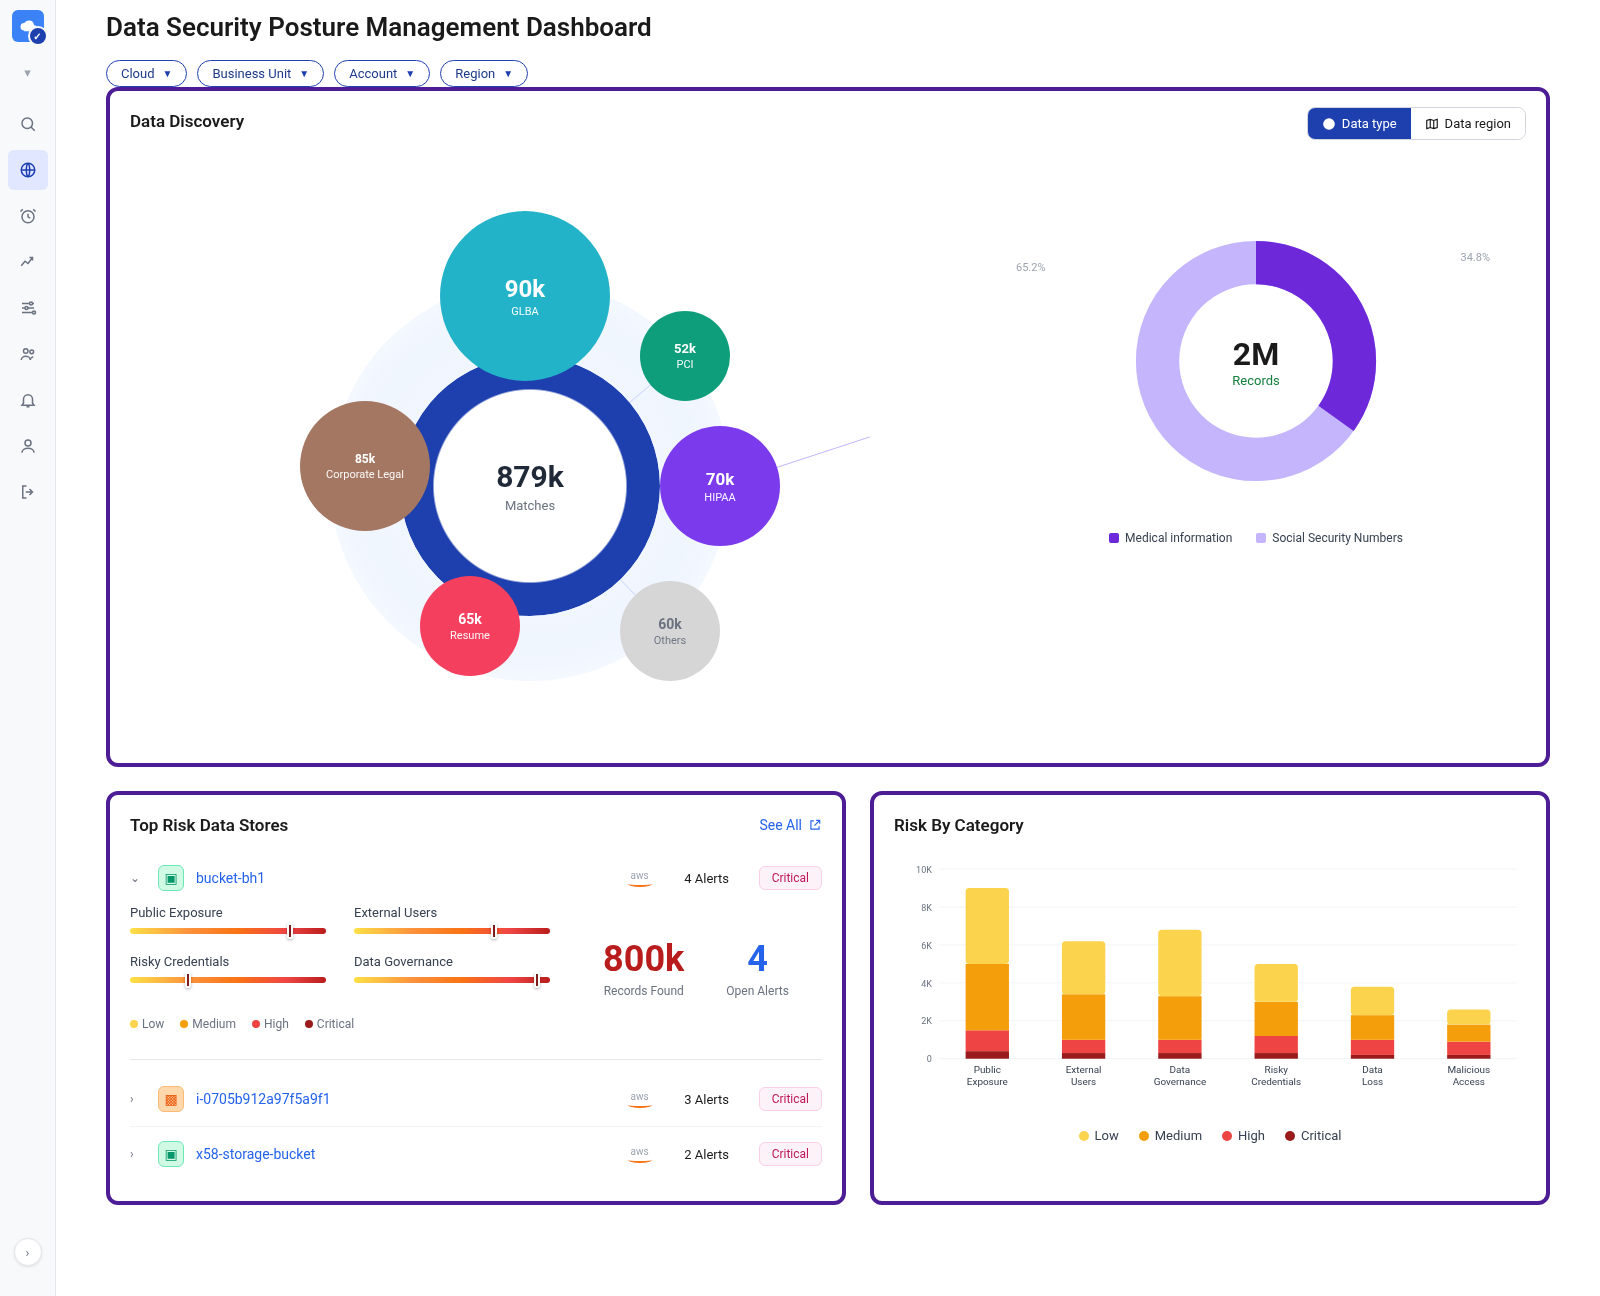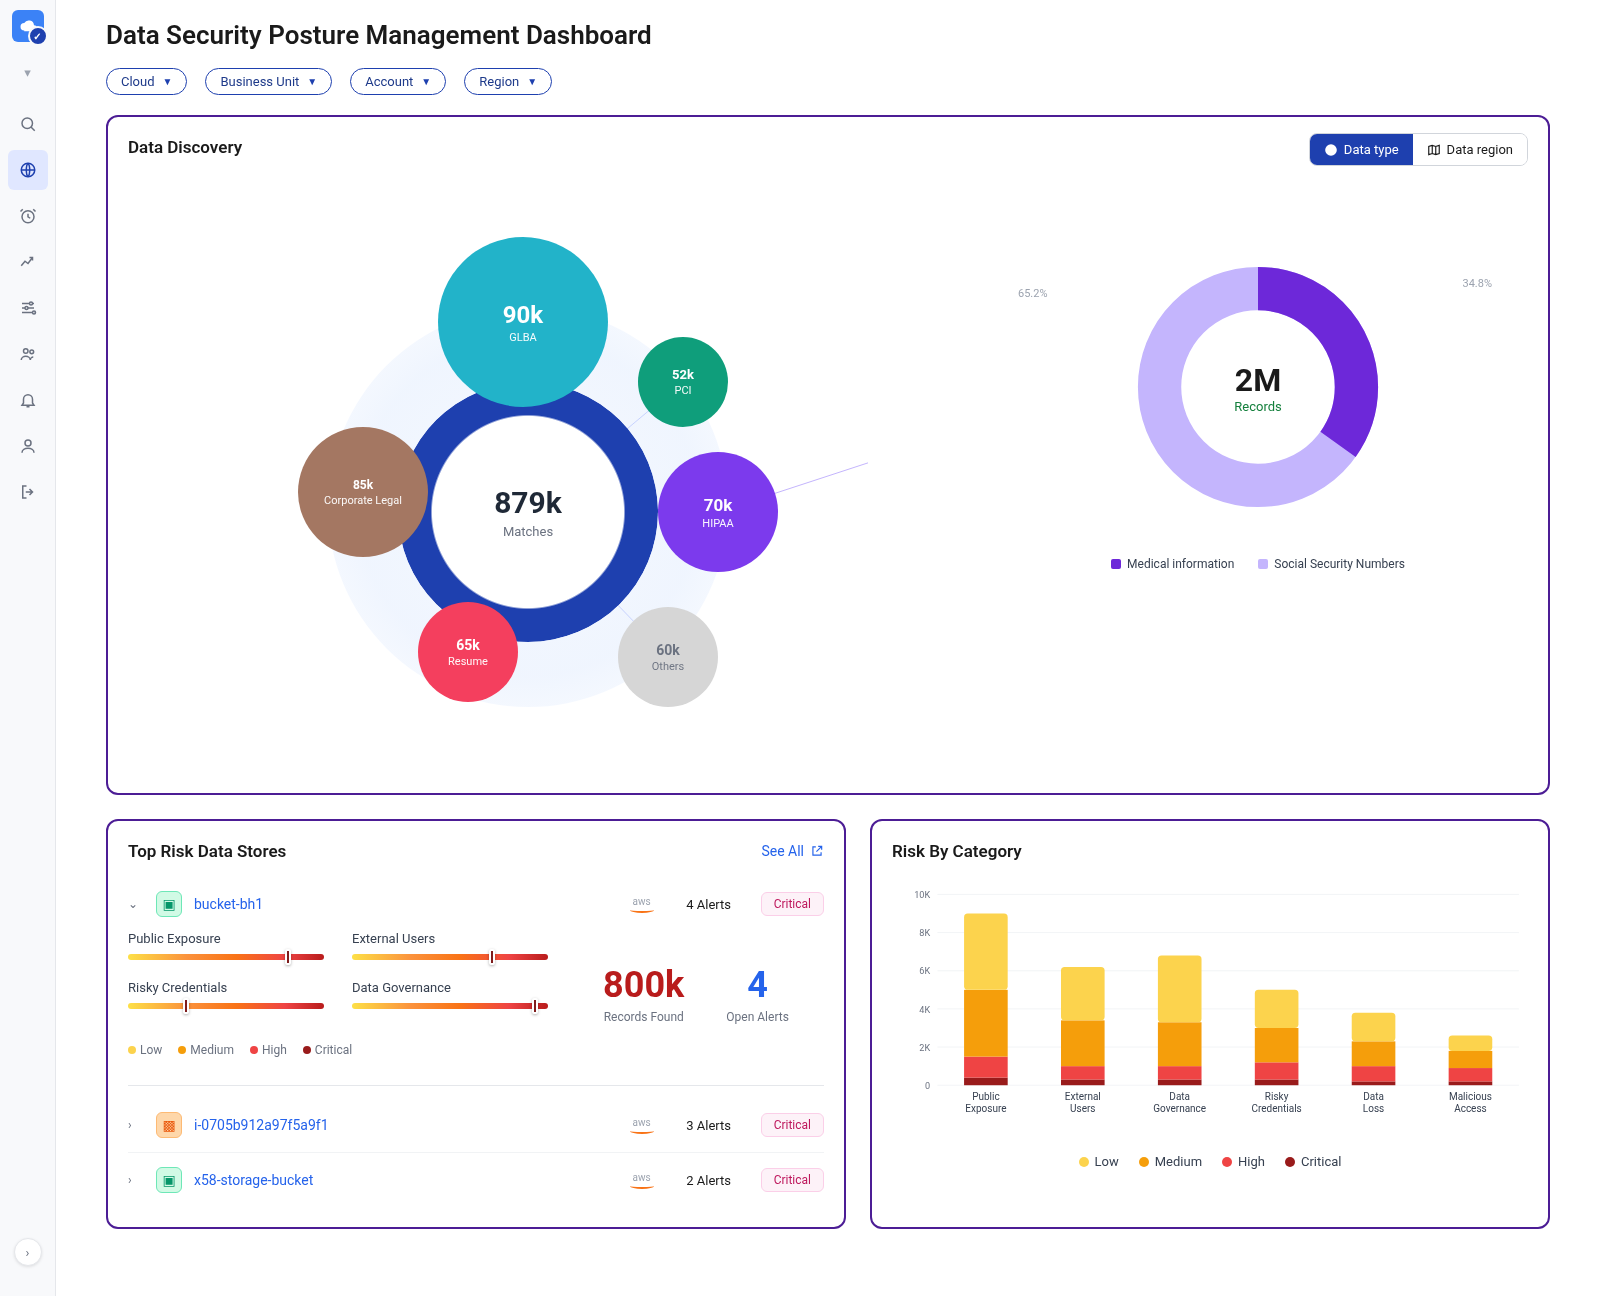--- a/index.html
+++ b/index.html
@@ -5,26 +5,26 @@
 * { box-sizing: border-box; margin: 0; padding: 0; }
 body { font-family: -apple-system, BlinkMacSystemFont, "Segoe UI", Roboto, sans-serif; background: #fff; color: #1a1a1a; font-size: 13px; }
 .app { display: flex; width: 1600px; height: 1296px; }
 .sidebar { width: 56px; background: #f8f9fb; border-right: 1px solid #e5e7eb; display: flex; flex-direction: column; align-items: center; padding-top: 10px; gap: 6px; position: relative; }
 .sidebar .logo { width: 32px; height: 32px; background: #3b82f6; border-radius: 6px; display:flex; align-items:center; justify-content:center; color:#fff; font-weight:bold; margin-bottom: 4px; position:relative; }
 .sidebar .logo::after { content:"✓"; position:absolute; bottom:-4px; right:-4px; width:16px; height:16px; background:#1e40af; border-radius:50%; font-size:10px; display:flex; align-items:center; justify-content:center; border:2px solid #f8f9fb;}
 .sidebar .nav-icon { width: 40px; height: 40px; display: flex; align-items: center; justify-content: center; border-radius: 6px; cursor: pointer; color: #6b7280; }
 .sidebar .nav-icon.active { background: #e0e7ff; color: #1e40af; }
 .sidebar .chev { margin-bottom: 6px; color:#9ca3af; }
 .sidebar .expand { position:absolute; bottom:30px; background:#fff; border:1px solid #e5e7eb; border-radius:50%; width:28px; height:28px; display:flex; align-items:center; justify-content:center; color:#6b7280; box-shadow:0 1px 3px rgba(0,0,0,0.1);}
-.main { flex: 1; padding: 20px 50px; overflow: hidden; }
+.main { flex: 1; padding: 12px 50px; overflow: hidden; }
 .page-title { font-size: 26px; font-weight: 600; margin-bottom: 18px; }
-.filters { display: flex; gap: 18px; margin-bottom: 20px; }
+.filters { display: flex; gap: 10px; }
 .filter-pill { border: 1px solid #1e40af; color: #1e3a8a; border-radius: 999px; padding: 5px 14px; display: flex; align-items: center; gap: 8px; cursor: pointer; font-size: 13px; background:#fff; }
 .filter-pill .chev-down { color: #1e40af; font-size: 10px; }
-.card { border: 2px solid #4c1d95; border-radius: 12px; padding: 20px; background: #fff; }
+.card { border: 4px solid #4c1d95; border-radius: 12px; padding: 20px; background: #fff; }
 .disc-card { position: relative; height: 680px; margin-bottom: 24px; }
 .card-title { font-size: 17px; font-weight: 600; }
 .toggle-group { position: absolute; top: 16px; right: 20px; display: flex; border: 1px solid #d1d5db; border-radius: 8px; overflow: hidden; }
 .toggle-btn { padding: 8px 14px; display: flex; align-items: center; gap: 6px; cursor: pointer; background: #fff; font-size: 13px; }
 .toggle-btn.active { background: #1e40af; color: #fff; }
 .toggle-btn svg { width:14px; height:14px; }
 .bubble-area { position: absolute; left: 140px; top: 130px; width: 620px; height: 520px; }
 .halo { position:absolute; border-radius:50%; }
 .halo.outer { left:80px; top:60px; width:400px; height:400px; background: radial-gradient(circle, rgba(59,130,246,0.05) 0%, rgba(59,130,246,0.08) 60%, rgba(59,130,246,0) 100%); }
 .bubble { position: absolute; border-radius: 50%; display: flex; flex-direction: column; align-items: center; justify-content: center; color: #fff; text-align: center; }

